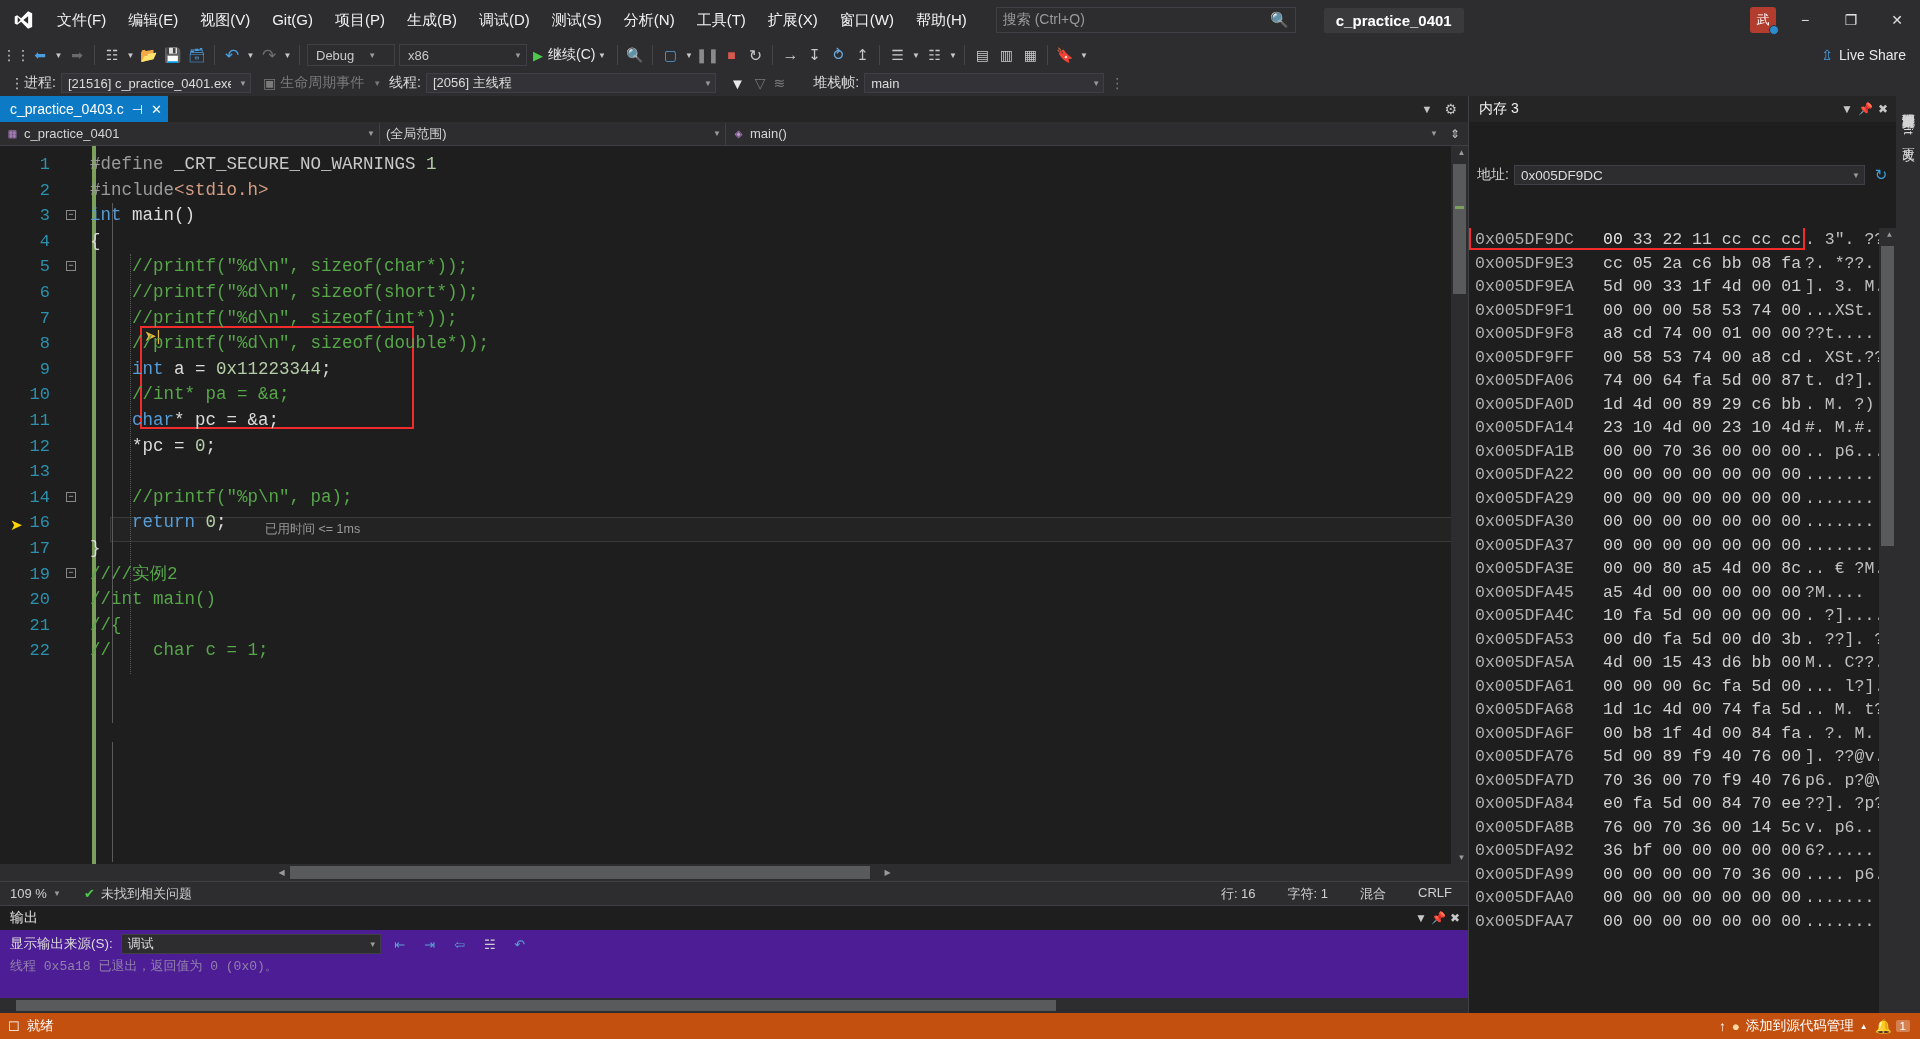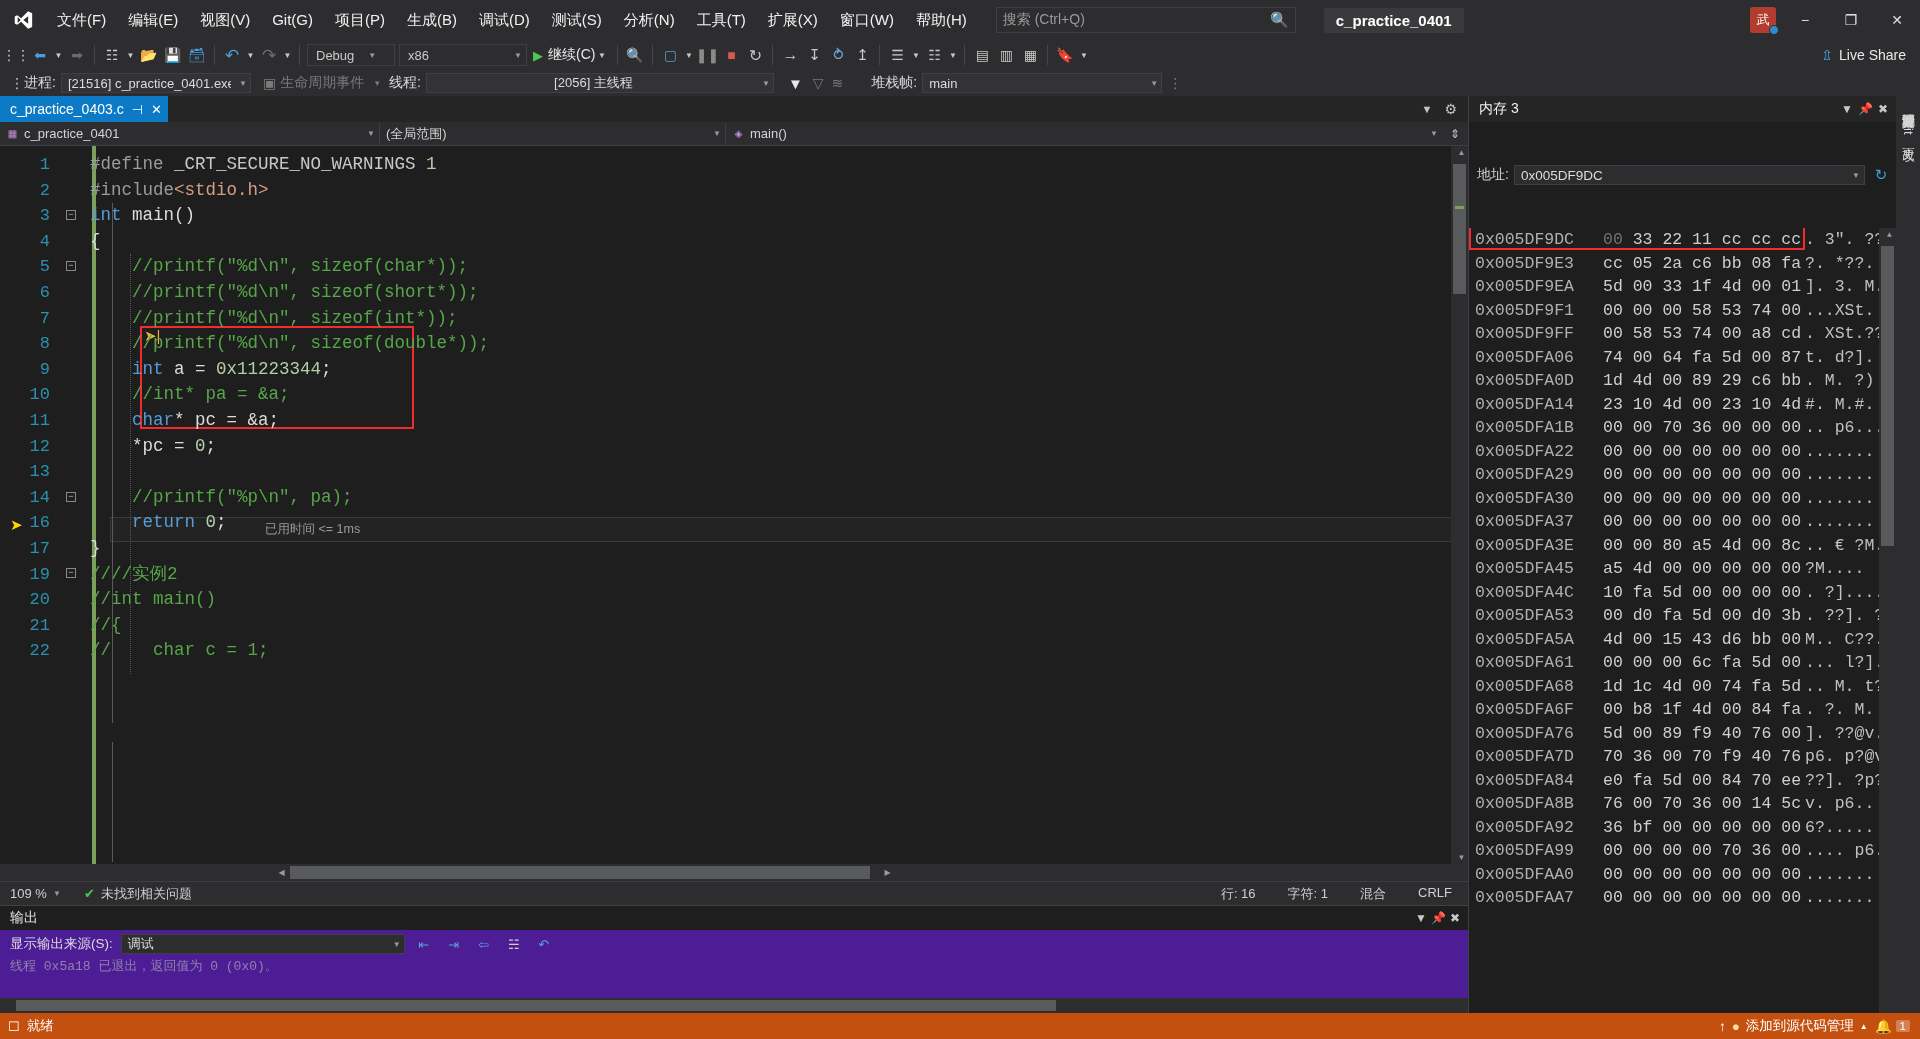--- a/index.html
+++ b/index.html
@@ -147,42 +147,42 @@
   .edstatus .issues { display: flex; align-items: center; gap: 6px; padding-left: 12px; }
   .edstatus .ok { color: #4ec94e; font-size: 13px; }
   .edstatus .right { margin-left: auto; display: flex; align-items: flex-start; }
   .edstatus .right span { padding: 0 16px; }
 
   
   .outpanel { flex: 0 0 108px; background: #4c1d95; display: flex; flex-direction: column; border-top: 1px solid #3f3f46; }
   .out-title { height: 24px; display: flex; align-items: center; padding-left: 10px; font-size: 14px; color: #e0e0e0; background:#1e1e1e;}
   .out-title .right { margin-left: auto; display: flex; gap: 4px; padding-right: 8px; color: #c8c8c8; font-size: 12px; }
   .out-toolbar { height: 28px; display: flex; align-items: center; padding-left: 10px; gap: 8px; font-size: 13.5px; color: #dcdcdc; }
-  .out-combo { height: 20px; border: 1px solid #3f3f46; background: #2d2d30; width: 284px; display: flex; align-items: center; padding: 0 3px 0 6px; font-size: 13px; }
+  .out-combo { height: 20px; border: 1px solid #3f3f46; background: #2d2d30; width: 260px; display: flex; align-items: center; padding: 0 3px 0 6px; font-size: 13px; }
   .out-combo .cap { margin-left: auto; font-size: 8px; color: #9a9a9a; }
   .out-ic { width: 22px; height: 22px; display: flex; align-items: center; justify-content: center; color: #c8c8c8; font-size: 13px; }
   .out-body { flex: 1; position: relative; font-family: "Liberation Mono", monospace; font-size: 13px; color: #b4b4b4; padding-left: 10px; overflow: hidden; }
   .out-body .ln { height: 17px; line-height: 17px; white-space: pre; opacity: 0.65;}
   .out-hscroll { height: 15px; background: #2d2d30; position: relative; flex: 0 0 15px; }
   .out-hscroll .thumb { position: absolute; top: 2px; left: 16px; height: 11px; background: #585a5c; }
 
   
   .memwin { width: 428px; flex: 0 0 428px; background: #1e1e1e; display: flex; flex-direction: column; border-left: 1px solid #3f3f46; gap: 40px; }
   .mem-title { height: 26px; display: flex; align-items: center; padding-left: 10px; font-size: 14px; color: #f0f0f0; background: #252526; }
   .mem-title .right { margin-left: auto; display: flex; align-items: center; gap: 5px; padding-right: 8px; color: #c8c8c8; font-size: 12px; }
   .mem-addrbar { height: 26px; display: flex; align-items: center; padding: 0 4px 0 8px; font-size: 14px; gap: 5px; background:#1e1e1e;}
   .mem-addrbar .lbl { color: #d0d0d0; white-space: nowrap; }
   .mem-addrbar .inp { flex: 1; height: 20px; border: 1px solid #3f3f46; background: #2d2d30; display: flex; align-items: center; padding: 0 4px 0 6px; font-size: 13.5px; color: #dcdcdc;}
   .mem-addrbar .inp .cap { margin-left: auto; font-size: 8px; color: #9a9a9a; }
   .mem-addrbar .refresh { color: #3e9fd6; font-size: 15px; width: 22px; text-align: center; }
   .mem-body { flex: 1; position: relative; overflow: hidden; font-family: "Liberation Mono", monospace; font-size: 16.5px; }
   .mrow { height: 23.5px; line-height: 23.5px; display: flex; white-space: pre; padding-left: 6px; }
   .maddr { color: #b0b0b0; flex: 0 0 128px; }
   .mhex { color: #cfcfcf; flex: 0 0 202px; letter-spacing: 0px; }
-  .mhex .hl { color: #737373; }
+  .mhex .hl { color: #e5e5e5; }
   .masc { color: #c0c0c0; }
   .mem-vscroll { position: absolute; right: 0; top: 0; bottom: 0; width: 17px; background: #2d2d30; }
   .mem-vscroll .thumb { position: absolute; left: 2px; width: 13px; background: #585a5c; }
 
   
   .dockstrip { width: 24px; flex: 0 0 24px; background: #2d2d30; display: flex; flex-direction: column; align-items: center; padding-top: 8px; gap: 14px; }
   .dock-tab { writing-mode: vertical-rl; font-size: 13px; color: #d4d4d4; white-space: nowrap; letter-spacing: 0px; }
 
   
   .statusbar {
@@ -302,21 +302,21 @@
     <span class="tb-ico" style="width:14px;">⋮</span>
     <span class="t2-label">进程:</span>
     <div class="t2-combo" style="width:190px;">
       <span class="val">[21516] c_practice_0401.exe</span>
       <span class="cap">▼</span>
     </div>
     <span class="t2-gray" style="margin-left:12px;">▣</span>
     <span class="t2-label" style="color:#7a7a7a;">生命周期事件</span>
     <span class="cap" style="font-size:8px;color:#7a7a7a;margin:0 8px 0 4px;">▼</span>
     <span class="t2-label">线程:</span>
-    <div class="t2-combo" style="width:348px;text-align:center;">
+    <div class="t2-combo" style="width:290px;">
       <span class="val">[2056] 主线程</span>
       <span class="cap">▼</span>
     </div>
     <span style="color:#e8e8e8;font-size:15px;margin:0 6px 0 14px;">▼</span>
     <span class="t2-gray">▽</span>
     <span class="t2-gray">≋</span>
     <span class="t2-label" style="margin-left:24px;">堆栈帧:</span>
     <div class="t2-combo" style="width:240px;">
       <span class="val">main</span>
       <span class="cap">▼</span>
@@ -478,20 +478,21 @@
           <span class="cap">▼</span>
         </div>
         <span class="refresh">↻</span>
       </div>
       <div class="mem-body">
         <div id="mem-rows">
             <div class="mrow"><span class="maddr">0x005DF9DC</span><span class="mhex"><span class="hl">00</span> 33 22 11 cc cc cc</span><span class="masc">. 3". ???</span></div>
             <div class="mrow"><span class="maddr">0x005DF9E3</span><span class="mhex">cc 05 2a c6 bb 08 fa</span><span class="masc">?. *??. ?</span></div>
             <div class="mrow"><span class="maddr">0x005DF9EA</span><span class="mhex">5d 00 33 1f 4d 00 01</span><span class="masc">]. 3. M..</span></div>
             <div class="mrow"><span class="maddr">0x005DF9F1</span><span class="mhex">00 00 00 58 53 74 00</span><span class="masc">...XSt.</span></div>
+            <div class="mrow"><span class="maddr">0x005DF9F8</span><span class="mhex">a8 cd 74 00 01 00 00</span><span class="masc">??t....</span></div>
             <div class="mrow"><span class="maddr">0x005DF9FF</span><span class="mhex">00 58 53 74 00 a8 cd</span><span class="masc">. XSt.??</span></div>
             <div class="mrow"><span class="maddr">0x005DFA06</span><span class="mhex">74 00 64 fa 5d 00 87</span><span class="masc">t. d?]. ?</span></div>
             <div class="mrow"><span class="maddr">0x005DFA0D</span><span class="mhex">1d 4d 00 89 29 c6 bb</span><span class="masc">. M. ?) ??</span></div>
             <div class="mrow"><span class="maddr">0x005DFA14</span><span class="mhex">23 10 4d 00 23 10 4d</span><span class="masc">#. M.#. M</span></div>
             <div class="mrow"><span class="maddr">0x005DFA1B</span><span class="mhex">00 00 70 36 00 00 00</span><span class="masc">.. p6...</span></div>
             <div class="mrow"><span class="maddr">0x005DFA22</span><span class="mhex">00 00 00 00 00 00 00</span><span class="masc">.......</span></div>
             <div class="mrow"><span class="maddr">0x005DFA29</span><span class="mhex">00 00 00 00 00 00 00</span><span class="masc">.......</span></div>
             <div class="mrow"><span class="maddr">0x005DFA30</span><span class="mhex">00 00 00 00 00 00 00</span><span class="masc">.......</span></div>
             <div class="mrow"><span class="maddr">0x005DFA37</span><span class="mhex">00 00 00 00 00 00 00</span><span class="masc">.......</span></div>
             <div class="mrow"><span class="maddr">0x005DFA3E</span><span class="mhex">00 00 80 a5 4d 00 8c</span><span class="masc">.. € ?M. ?</span></div>

